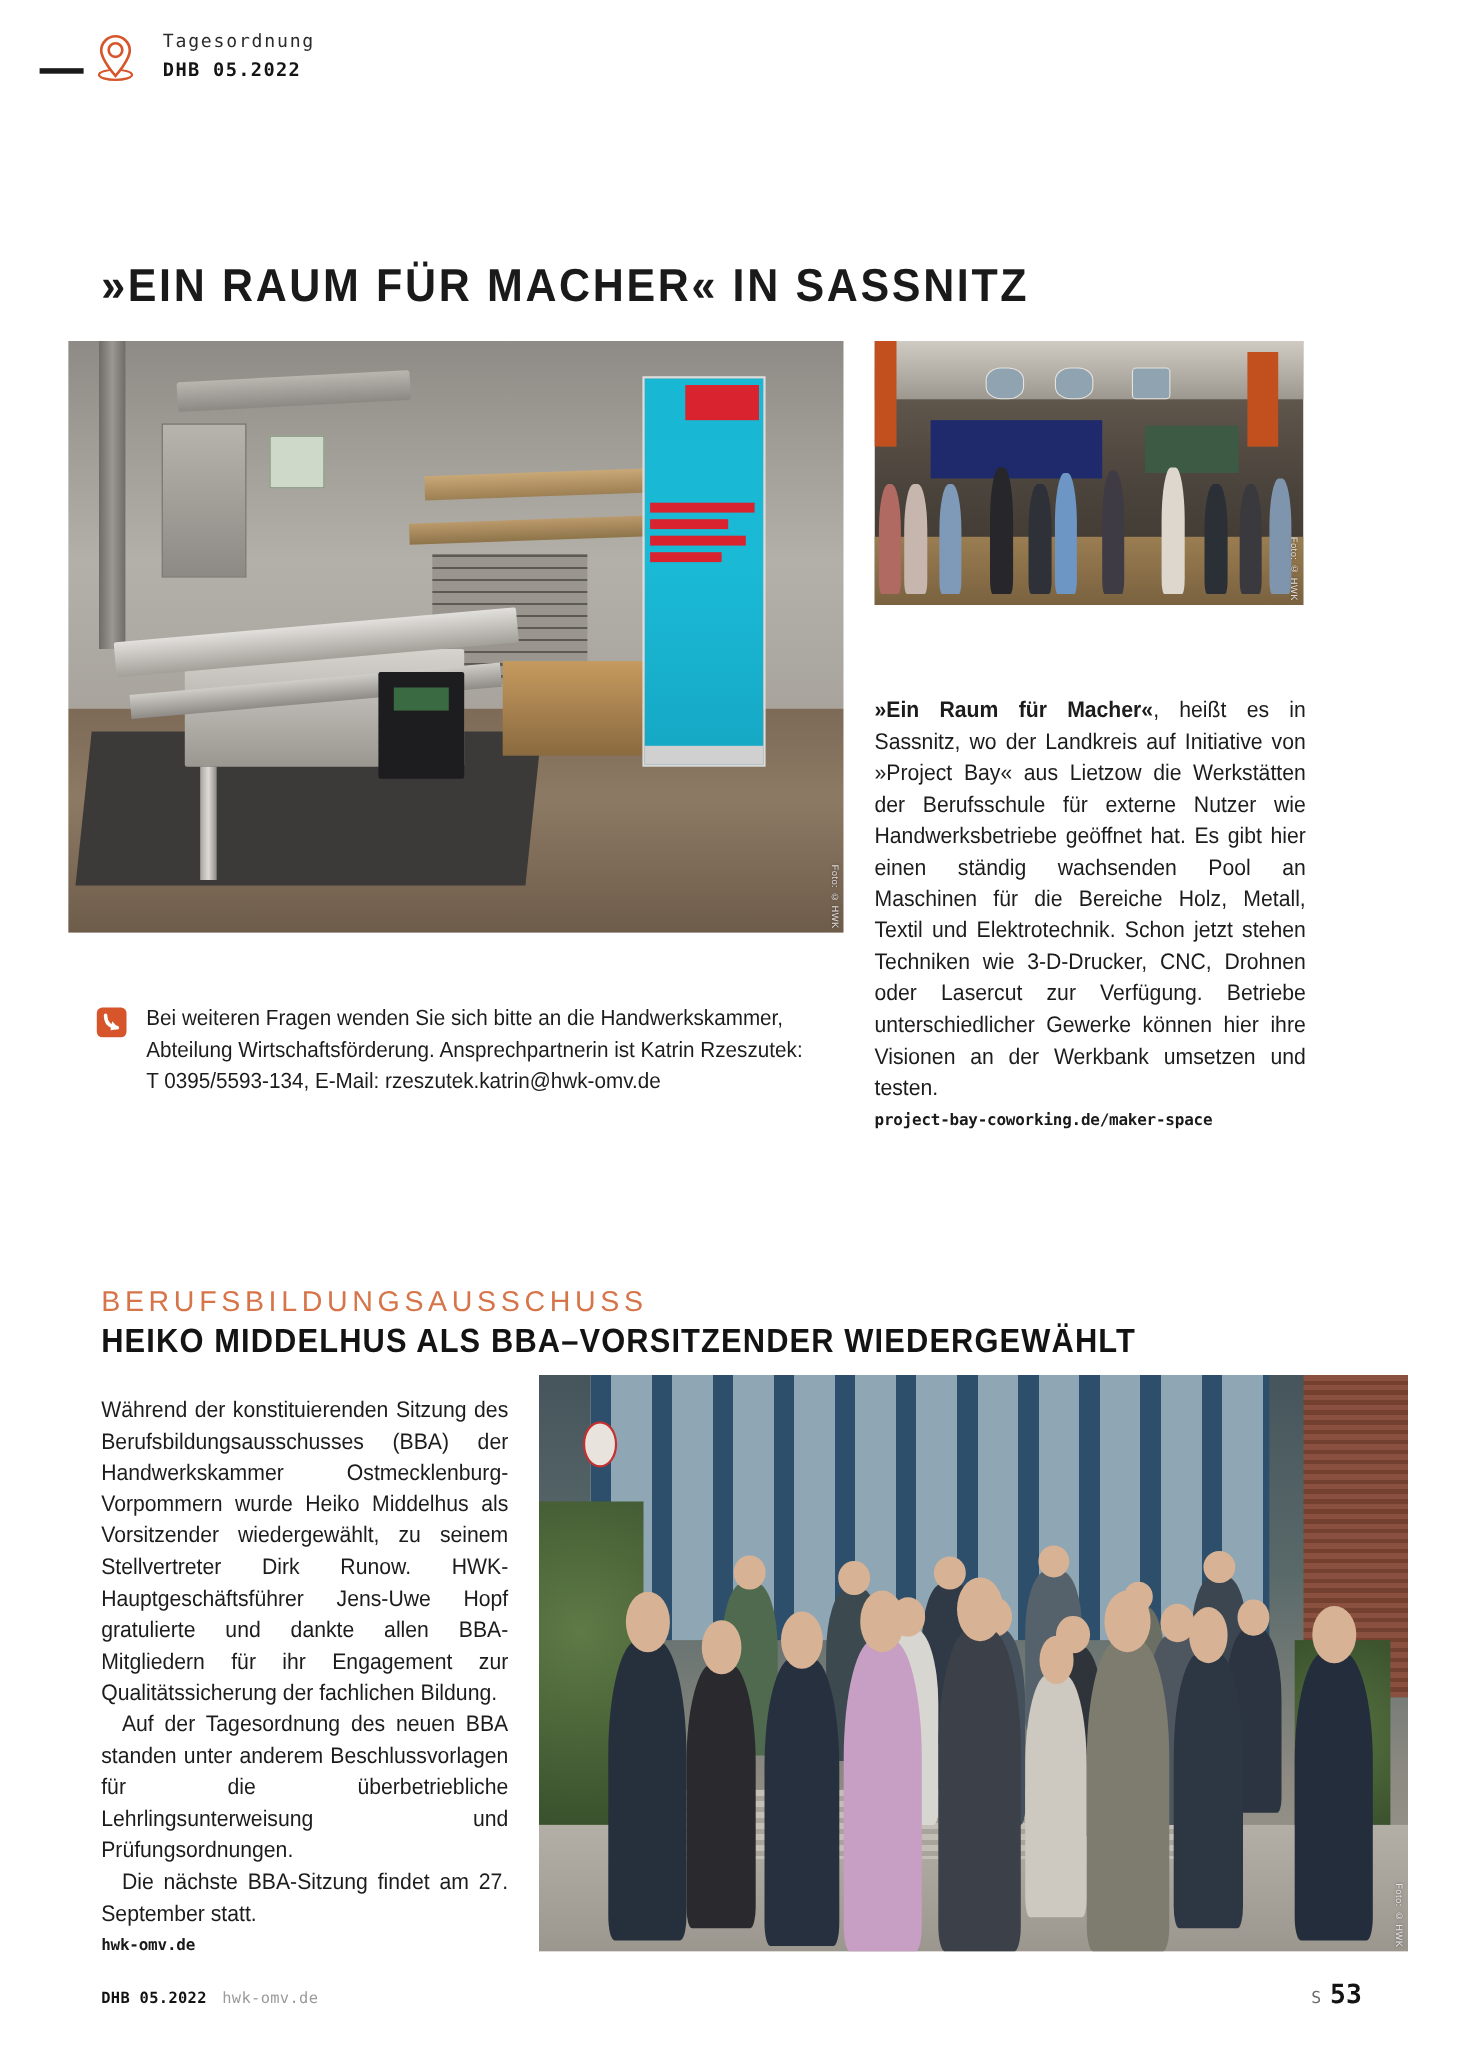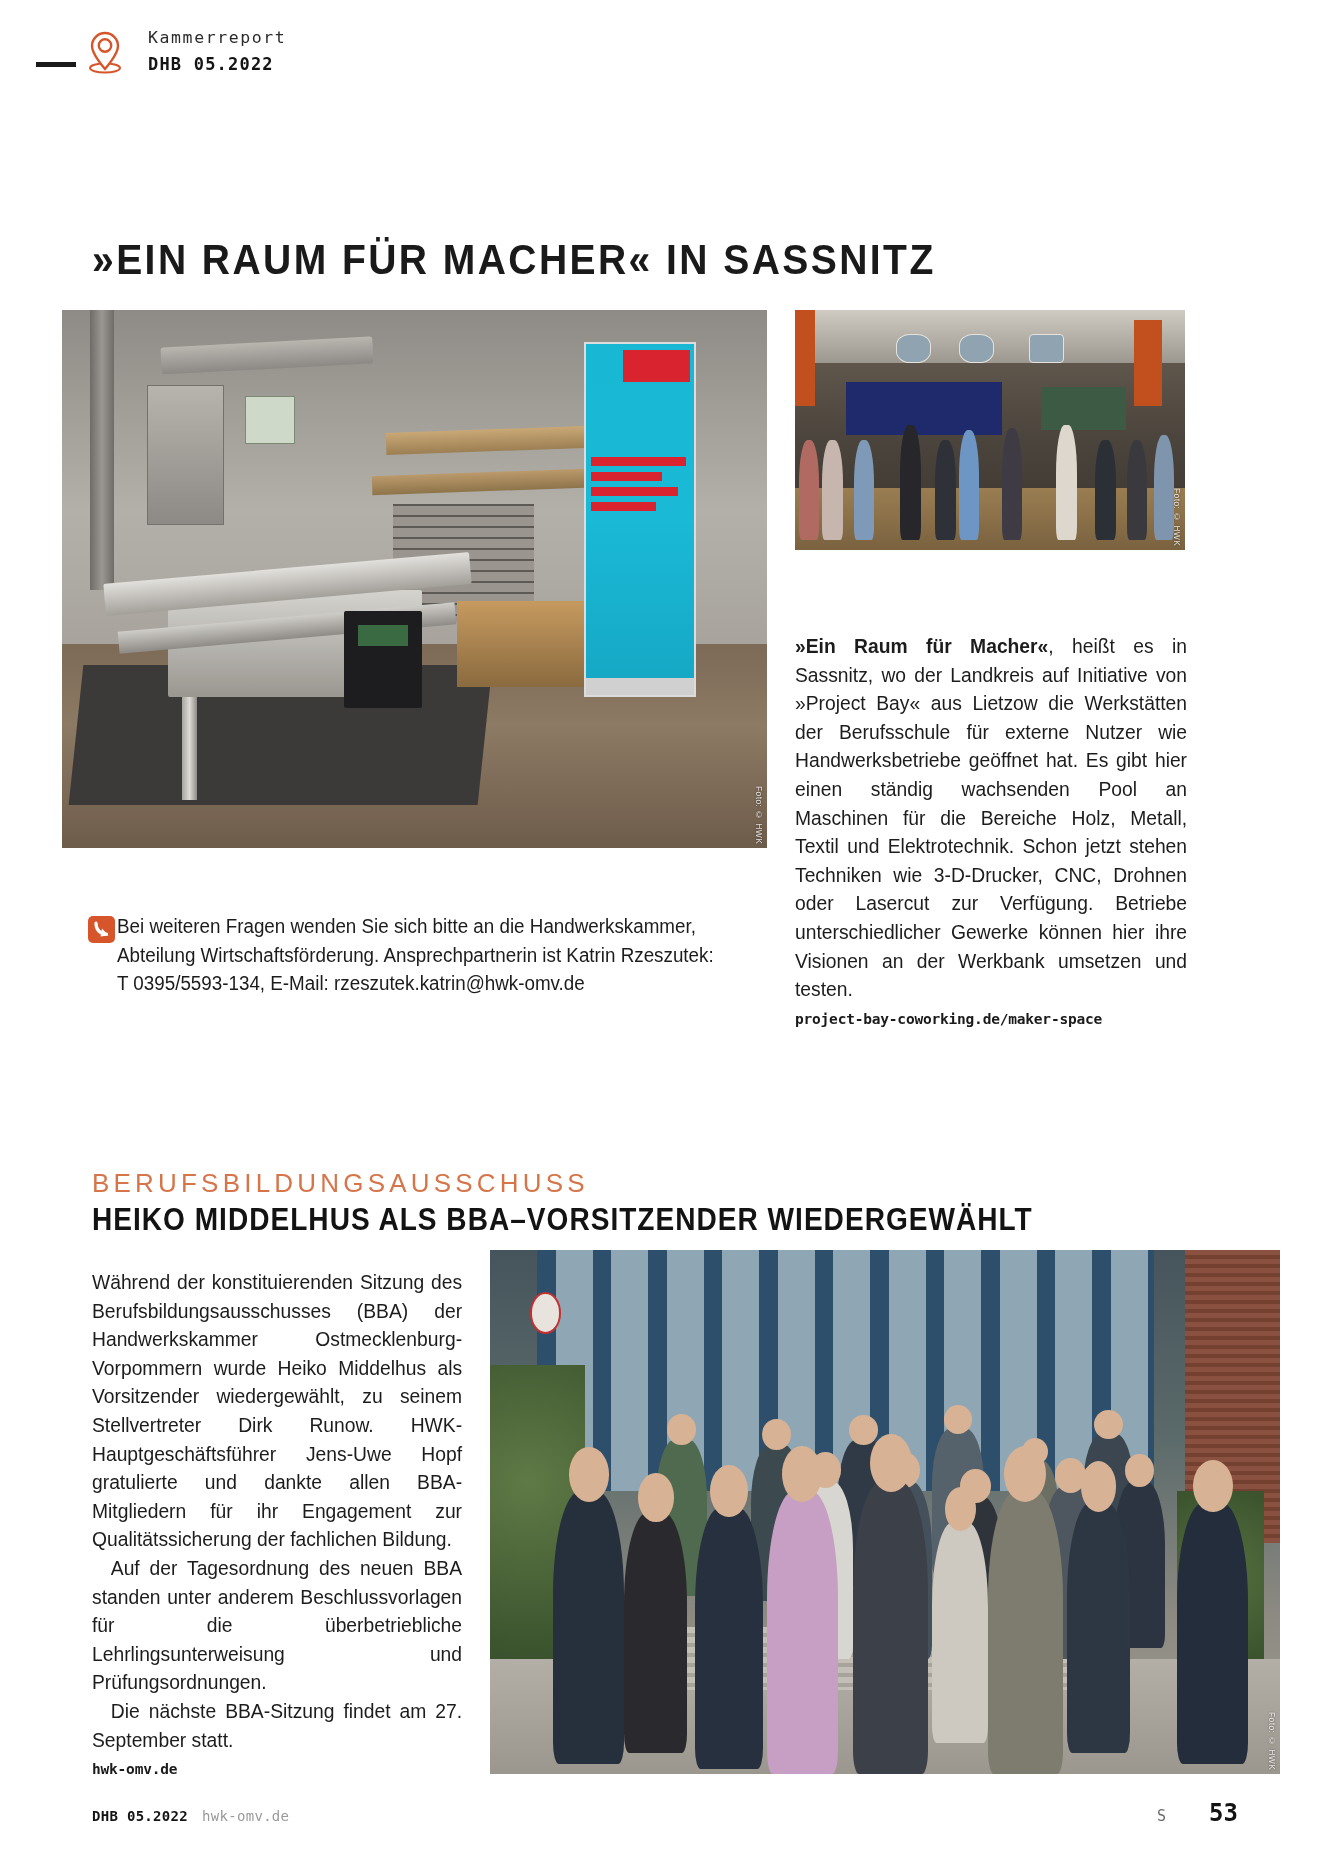--- a/index.html
+++ b/index.html
@@ -250,21 +250,21 @@
     color: #1a1a1a;
     margin-top: 7px;
   }
 
   
   .contact-block {
     position: absolute;
     left: 88px; top: 912px;
     width: 680px;
     display: flex;
-    gap: 2px;
+    gap: 18px;
   }
   .arrow-badge {
     flex: 0 0 auto;
     width: 27px; height: 27px;
     background: #d6552a;
     border-radius: 5px;
     position: relative;
     margin-top: 4px;
   }
   .contact-text {
@@ -325,39 +325,39 @@
     font-family: "DejaVu Sans Mono", monospace;
     font-size: 14px; color:#9a9a9a; letter-spacing: 0.3px;
   }
   .footer-right { display:flex; align-items: baseline; gap: 8px; }
   .footer-s {
     font-family: "DejaVu Sans Mono", monospace;
     font-size: 15px; color:#6a6a6a;
   }
   .footer-page {
     font-family: "DejaVu Sans Mono", monospace;
-    font-size: 24px; font-weight: bold; color:#131313;margin-left:35px;
+    font-size: 24px; font-weight: bold; color:#131313;
   }
 </style>
 </head>
 <body>
 
 <div class="page">
 
   <div class="masthead">
     <div class="masthead-rule"></div>
 
     <svg class="pin-icon" viewBox="0 0 34 44">
       <ellipse cx="17" cy="38" rx="15" ry="4.6" fill="none" stroke="#d6552a" stroke-width="2"></ellipse>
       <path d="M17 3 C9.8 3 4 8.8 4 16 C4 24.5 17 39 17 39 C17 39 30 24.5 30 16 C30 8.8 24.2 3 17 3 Z" fill="#ffffff" stroke="#d6552a" stroke-width="2.4"></path>
       <circle cx="17" cy="15.5" r="6.2" fill="none" stroke="#d6552a" stroke-width="2.4"></circle>
     </svg>
 
     <div class="masthead-text">
-      <div class="masthead-kicker">Kammerreport</div>
+      <div class="masthead-kicker">Tagesordnung</div>
       <div class="masthead-issue">DHB 05.2022</div>
     </div>
   </div>
 
   <h1 class="headline-1">»EIN RAUM FÜR MACHER« IN SASSNITZ</h1>
 
   <div class="photo photo-workshop">
     <div class="ws-wall"></div>
     <div class="ws-floor"></div>
     <div class="ws-rug"></div>

